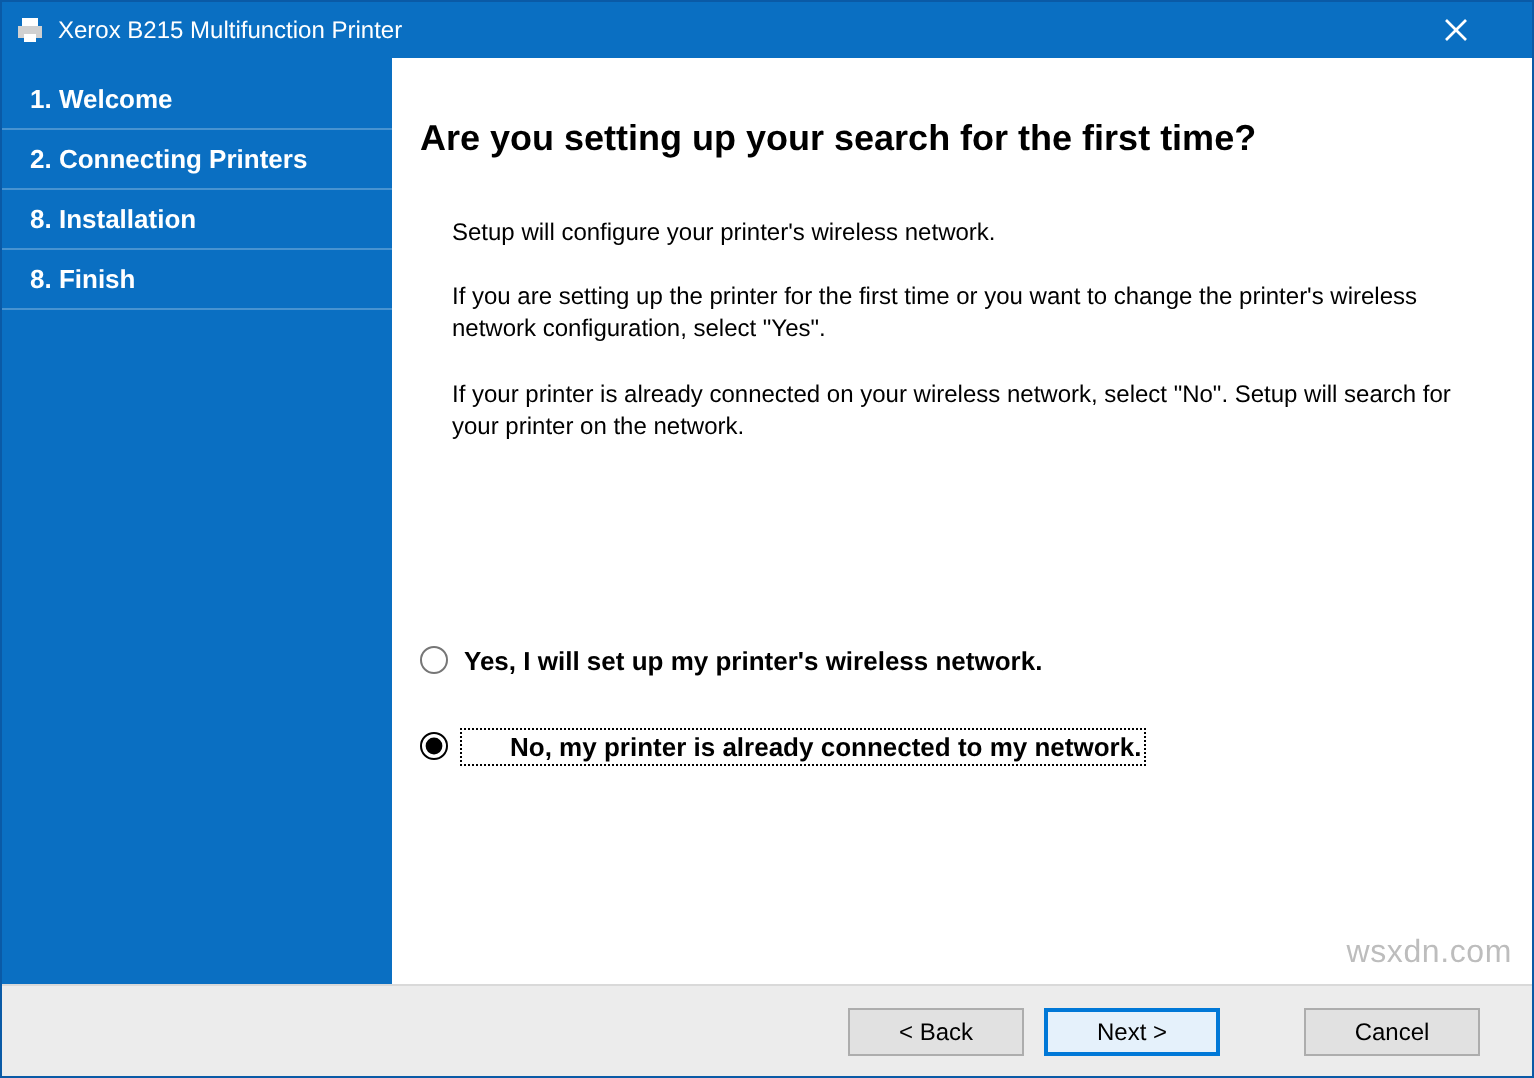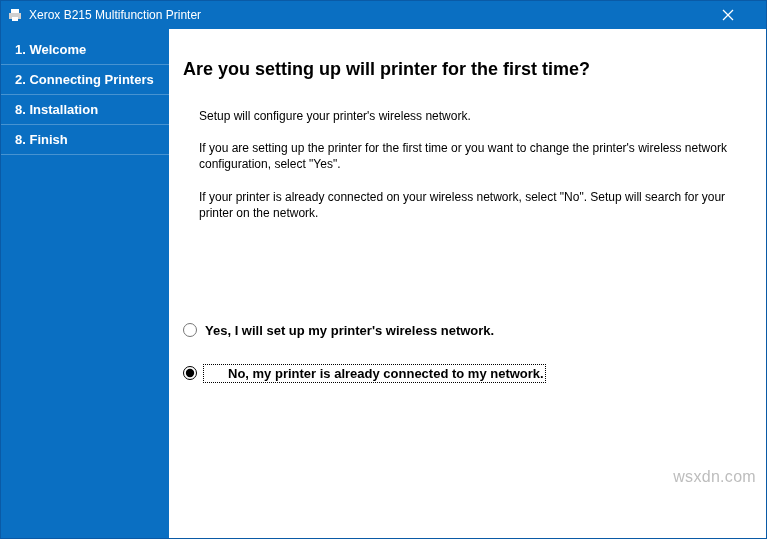--- a/index.html
+++ b/index.html
@@ -31,21 +31,21 @@
     width: 44px; height: 28px;
     display: flex; align-items: center; justify-content: center;
     cursor: pointer;
   }
   .body {
     flex: 1;
     display: flex;
     min-height: 0;
   }
   .sidebar {
-    width: 168px;
+    width: 195px;
     background: #0a6fc2;
     color: #fff;
     padding-top: 6px;
   }
   .step {
     padding: 7px 14px;
     font-size: 13px;
     font-weight: bold;
     border-bottom: 1px solid rgba(255,255,255,0.25);
     cursor: pointer;
@@ -144,33 +144,39 @@
 
   <div class="body">
     <div class="sidebar">
       <div class="step">1. Welcome</div>
       <div class="step">2. Connecting Printers</div>
       <div class="step">8. Installation</div>
       <div class="step">8. Finish</div>
     </div>
 
     <div class="content">
-      <h1>Are you setting up will printer for the first time?</h1>
+      <h1>Are you setting up your search for the first time?</h1>
       <p>Setup will configure your printer's wireless network.</p>
       <p>If you are setting up the printer for the first time or you want to change the printer's wireless network configuration, select "Yes".</p>
       <p>If your printer is already connected on your wireless network, select "No". Setup will search for your printer on the network.</p>
 
       <div class="options">
         <label class="option">
           <input type="radio" name="setup" style="">
           <span>Yes, I will set up my printer's wireless network.</span>
         </label>
         <label class="option selected">
           <input type="radio" name="setup" checked="" style="">
           <span>No, my printer is already connected to my network.</span>
         </label>
       </div>
     </div>
   </div>
 
+  <div class="footer">
+    <button class="btn">&lt; Back</button>
+    <button class="btn primary">Next &gt;</button>
+    <span class="spacer"></span>
+    <button class="btn">Cancel</button>
+  </div>
 
   <div class="watermark">wsxdn.com</div>
 </div>
 
 </body></html>

